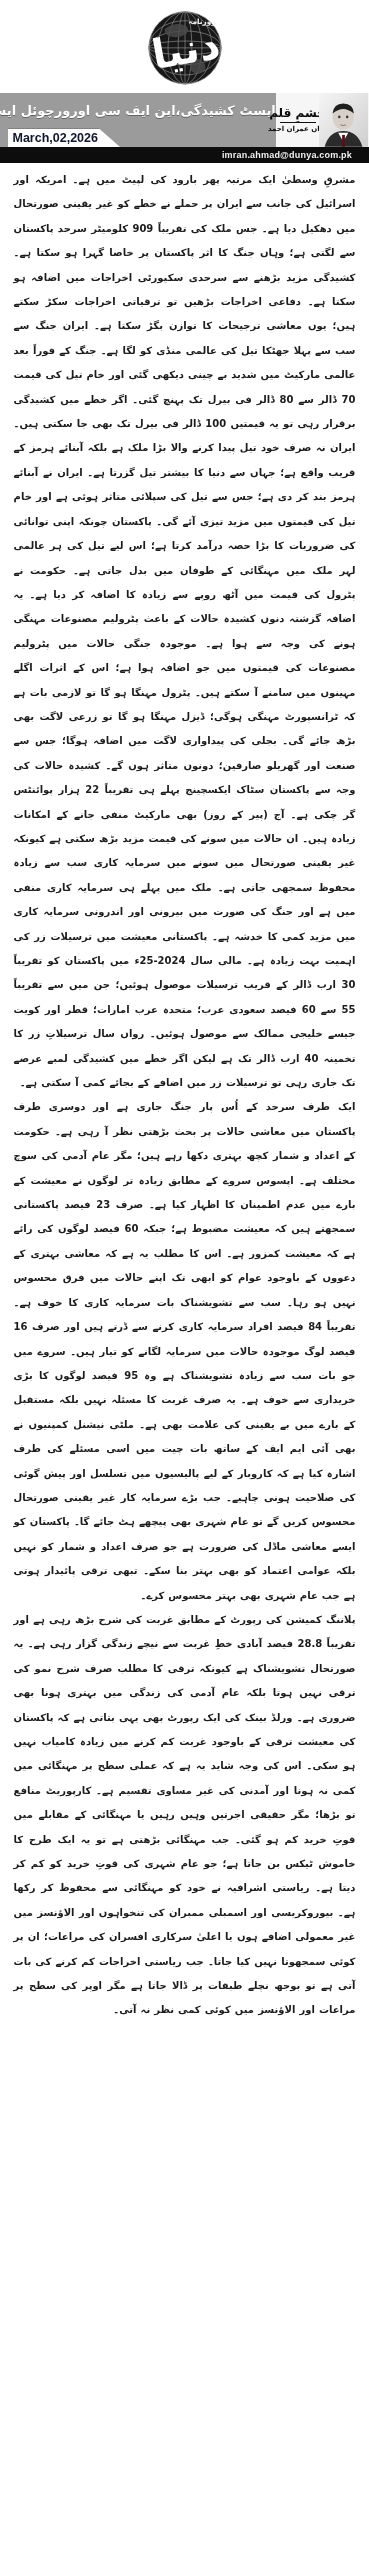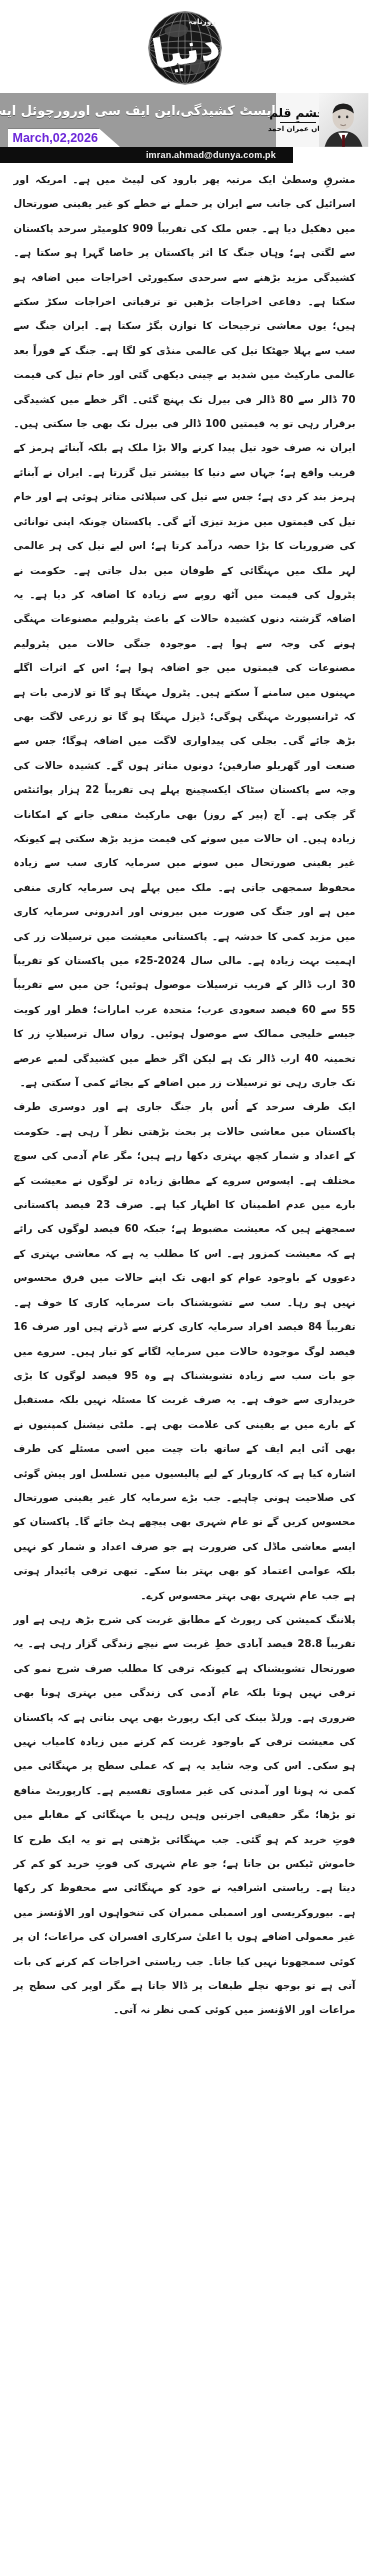--- a/index.html
+++ b/index.html
@@ -36,21 +36,21 @@
   }
   .date-box{
     position:absolute;left:8px;bottom:0;width:114px;height:17.6px;
     background:#ffffff;
     clip-path:polygon(0 0,91px 0,112px 100%,0 100%);
     display:flex;align-items:center;
     border-top:1.1px solid #3a3a3a;
   }
   .date-text{
     font-family:"Liberation Sans",sans-serif;
-    font-weight:bold;font-size:12.5px;color:#6d28d9;
+    font-weight:bold;font-size:12.5px;color:#0f172a;
     padding-left:4.5px;letter-spacing:0;
   }
   
   .author-panel{
     position:absolute;top:0;right:0;width:93px;height:54px;
     background:#f6f6f6;
     display:flex;flex-direction:row;
   }
   .author-text{
     width:43px;height:100%;
@@ -61,21 +61,21 @@
     font-size:12px;font-weight:bold;color:#0c0c0c;line-height:1.05;
     white-space:nowrap;
   }
   .author-rule{width:36px;height:1.1px;background:#111;}
   .author-name{
     font-size:7px;font-weight:bold;color:#0c0c0c;white-space:nowrap;
   }
   .author-photo{width:49px;height:54px;overflow:hidden;}
   
   .email-bar{
-    position:absolute;top:147px;left:0;width:293px;height:16px;
+    position:absolute;top:147px;left:0;width:369px;height:16px;
     background:#0d0d0d;
     display:flex;align-items:center;justify-content:flex-end;
   }
   .email-text{
     font-family:"Liberation Sans",sans-serif;
     color:#f1f1f1;font-weight:bold;font-size:9px;
     padding-right:17px;letter-spacing:0.2px;
   }
   
   .article{

